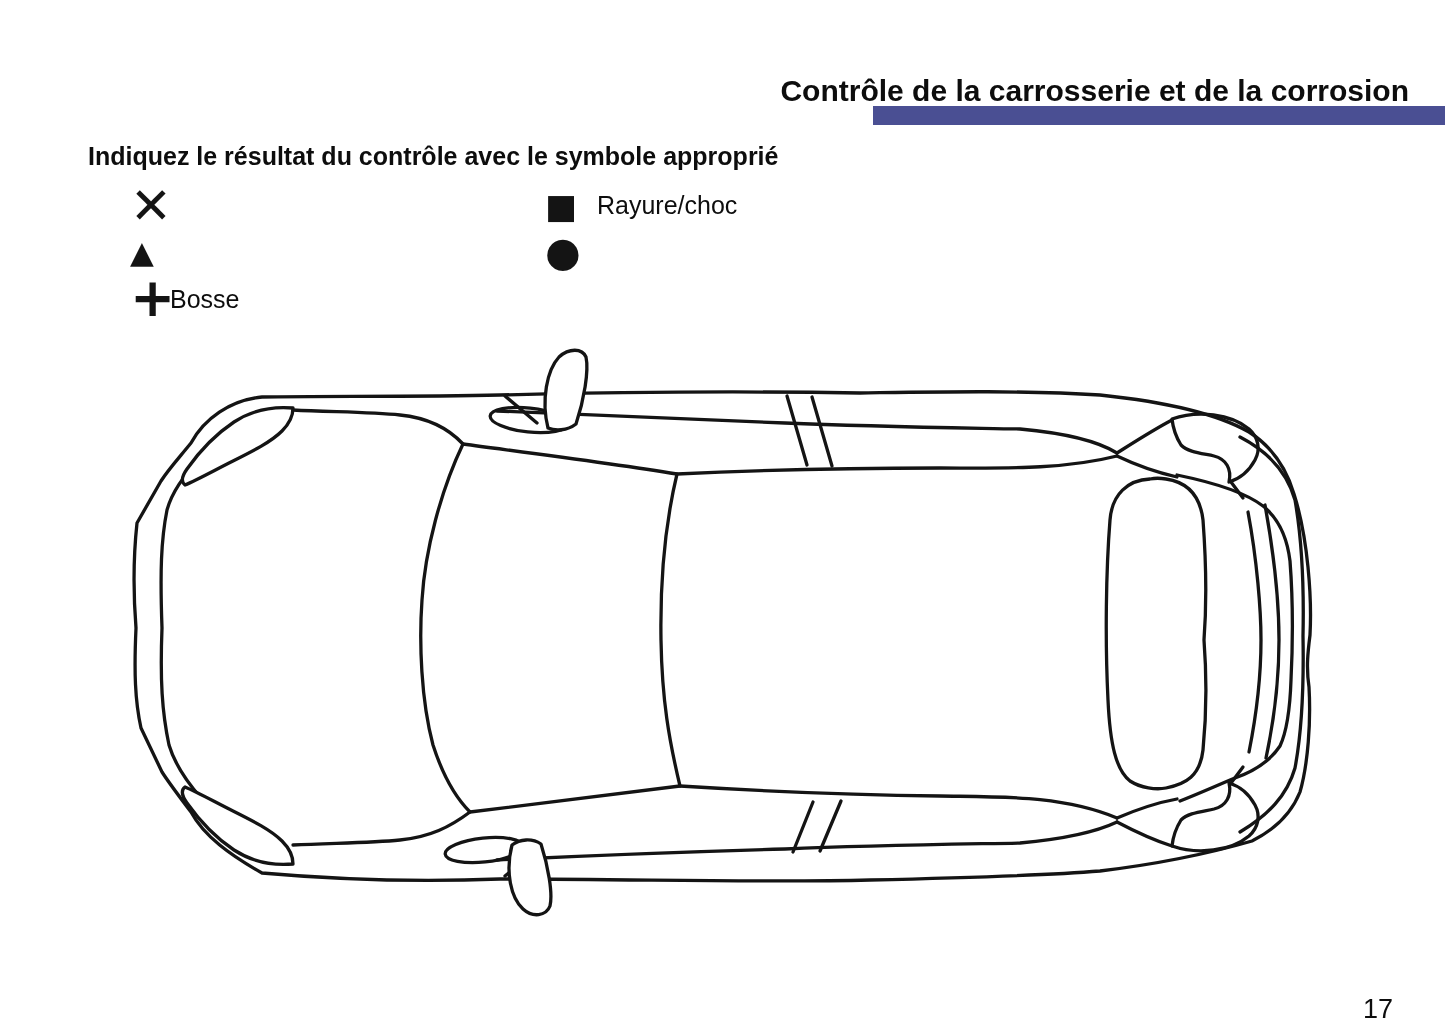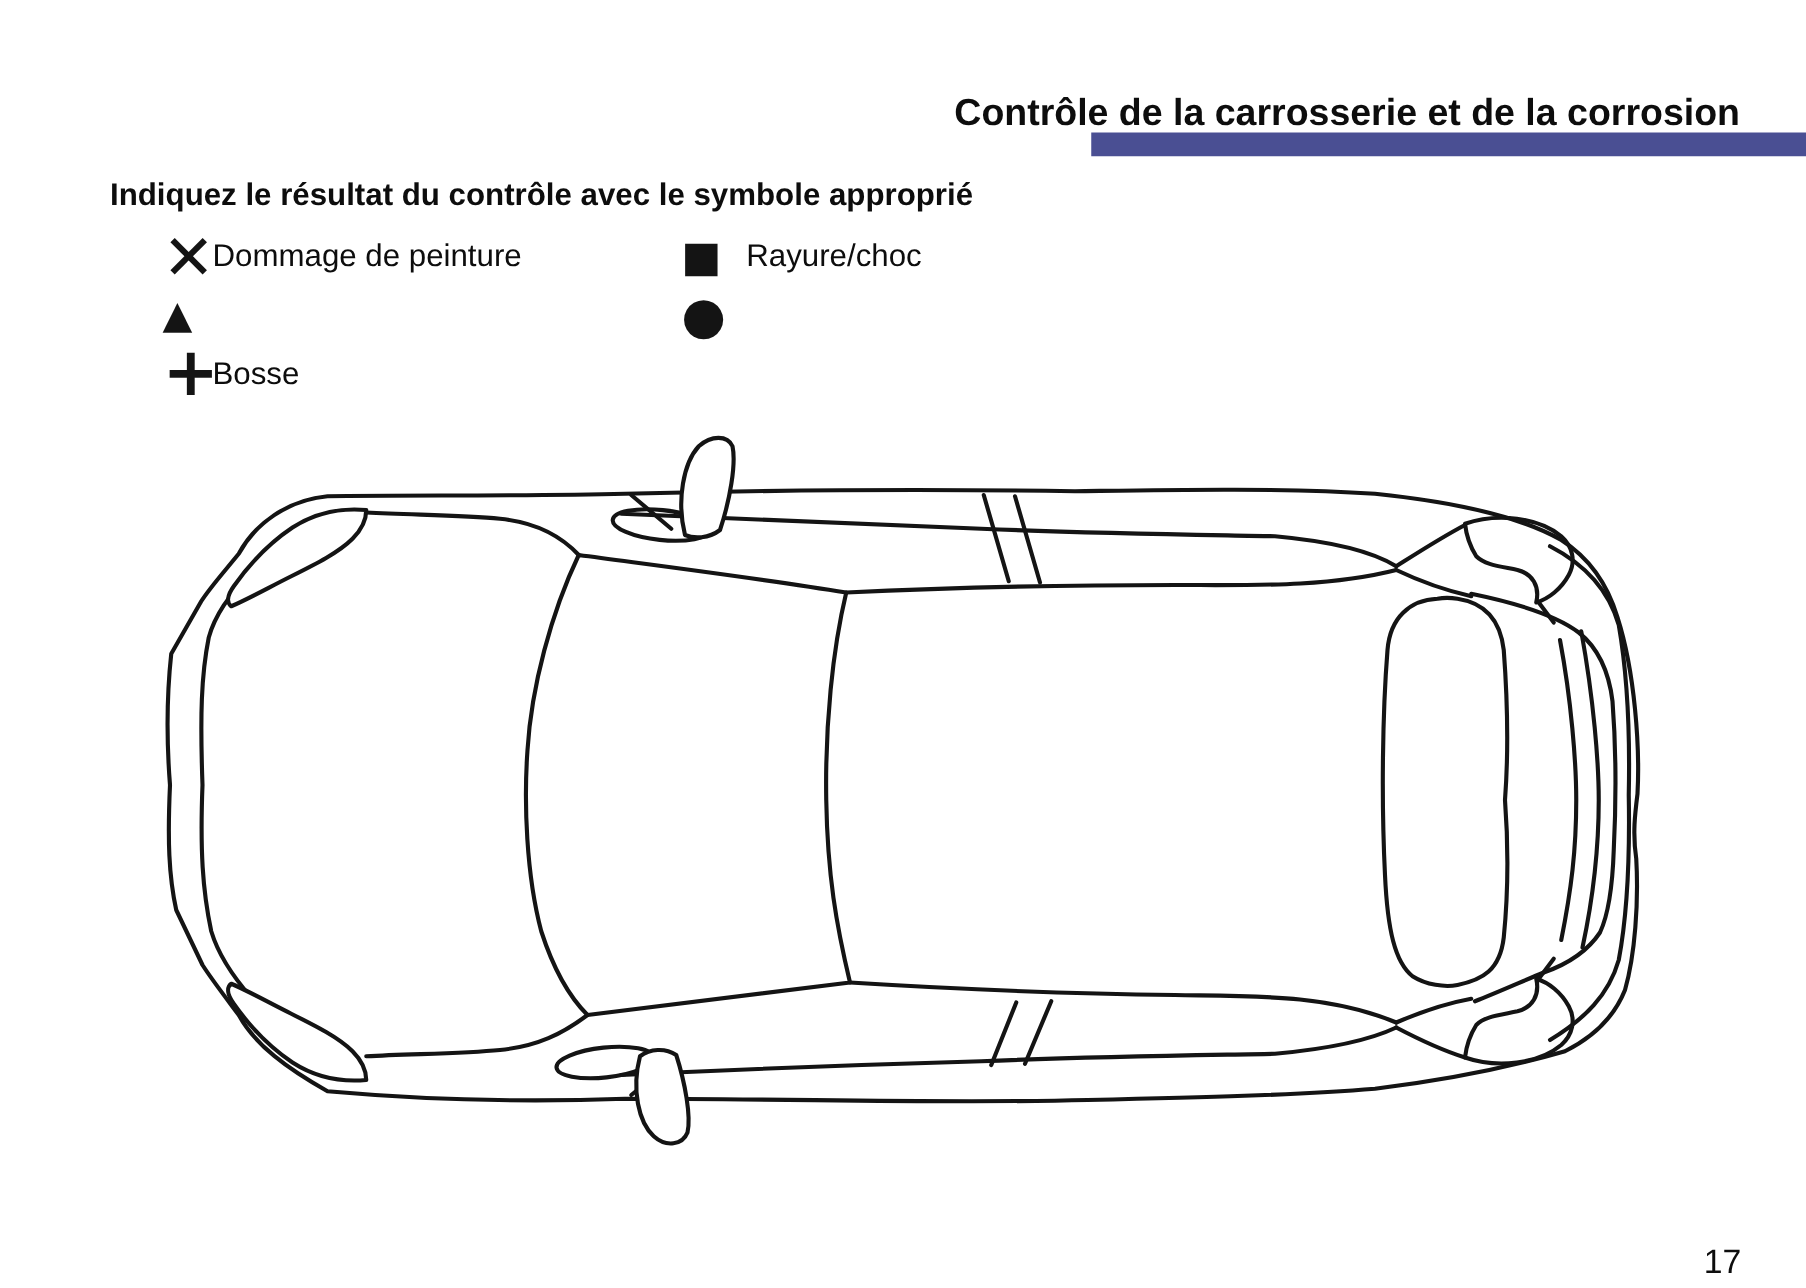--- a/index.html
+++ b/index.html
@@ -1,21 +1,21 @@
 <!DOCTYPE html>
 <html><head>
 <meta charset="utf-8">
 <style>
   html,body{margin:0;padding:0;}
   body{
     width:1445px;height:1030px;position:relative;background:#ffffff;
     font-family:"Liberation Sans",sans-serif;color:#0d0d0d;overflow:hidden;
   }
   .page-title{
-    position:absolute;top:74px;right:53px;
+    position:absolute;top:74px;right:36px;
     font-size:30px;font-weight:700;letter-spacing:0;white-space:nowrap;
   }
   .title-bar{
     position:absolute;top:106px;left:873px;right:0;height:19px;
     background:#4a4f93;
   }
   .instruction{
     position:absolute;top:142px;left:88px;
     font-size:25px;font-weight:700;white-space:nowrap;
   }
@@ -44,21 +44,20 @@
 
 <div class="page-title">Contrôle de la carrosserie et de la corrosion</div>
 <div class="title-bar"></div>
 
 <div class="instruction">Indiquez le résultat du contrôle avec le symbole approprié</div>
 
 <div class="legend">
   <div class="legend-col left">
     <div class="legend-row">
       <span class="sym sym-x">✕</span>
-      <span class="legend-label">Dommage de peinture</span>
     </div>
     <div class="legend-row">
       <span class="sym sym-tri">▲</span>
     </div>
     <div class="legend-row">
       <span class="sym sym-plus">+</span>
       <span class="legend-label">Bosse</span>
     </div>
   </div>
   <div class="legend-col right">

